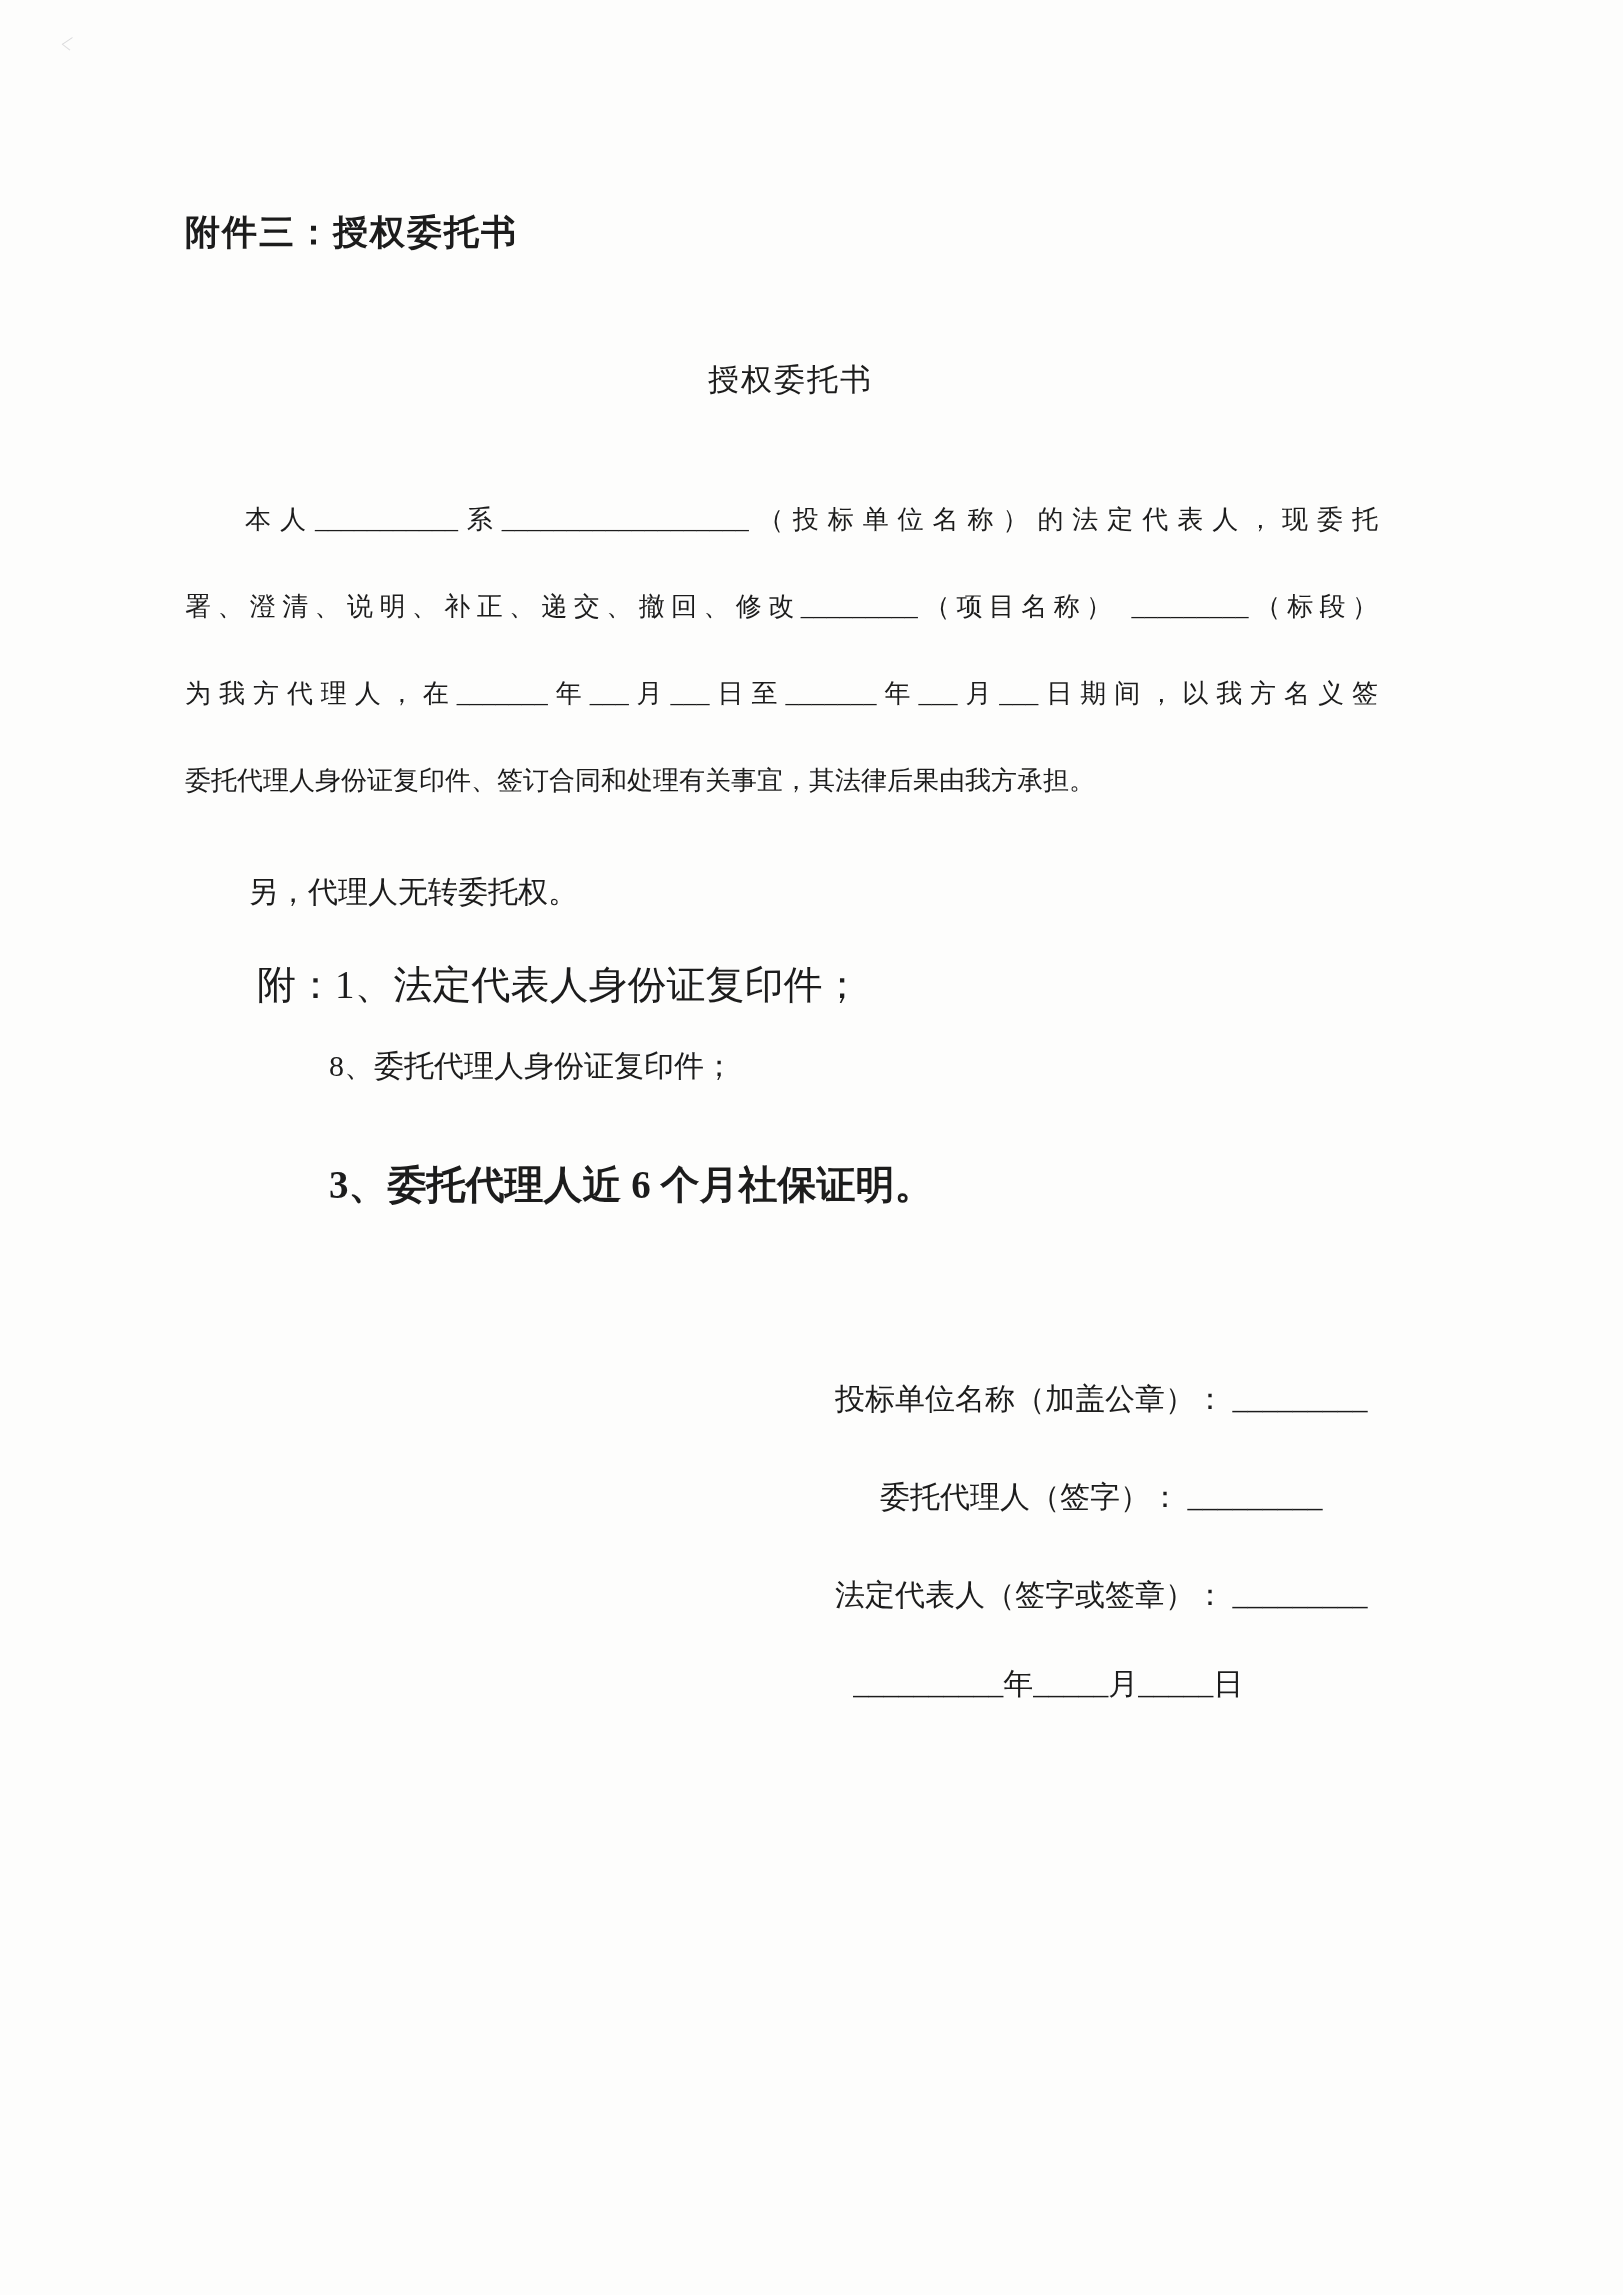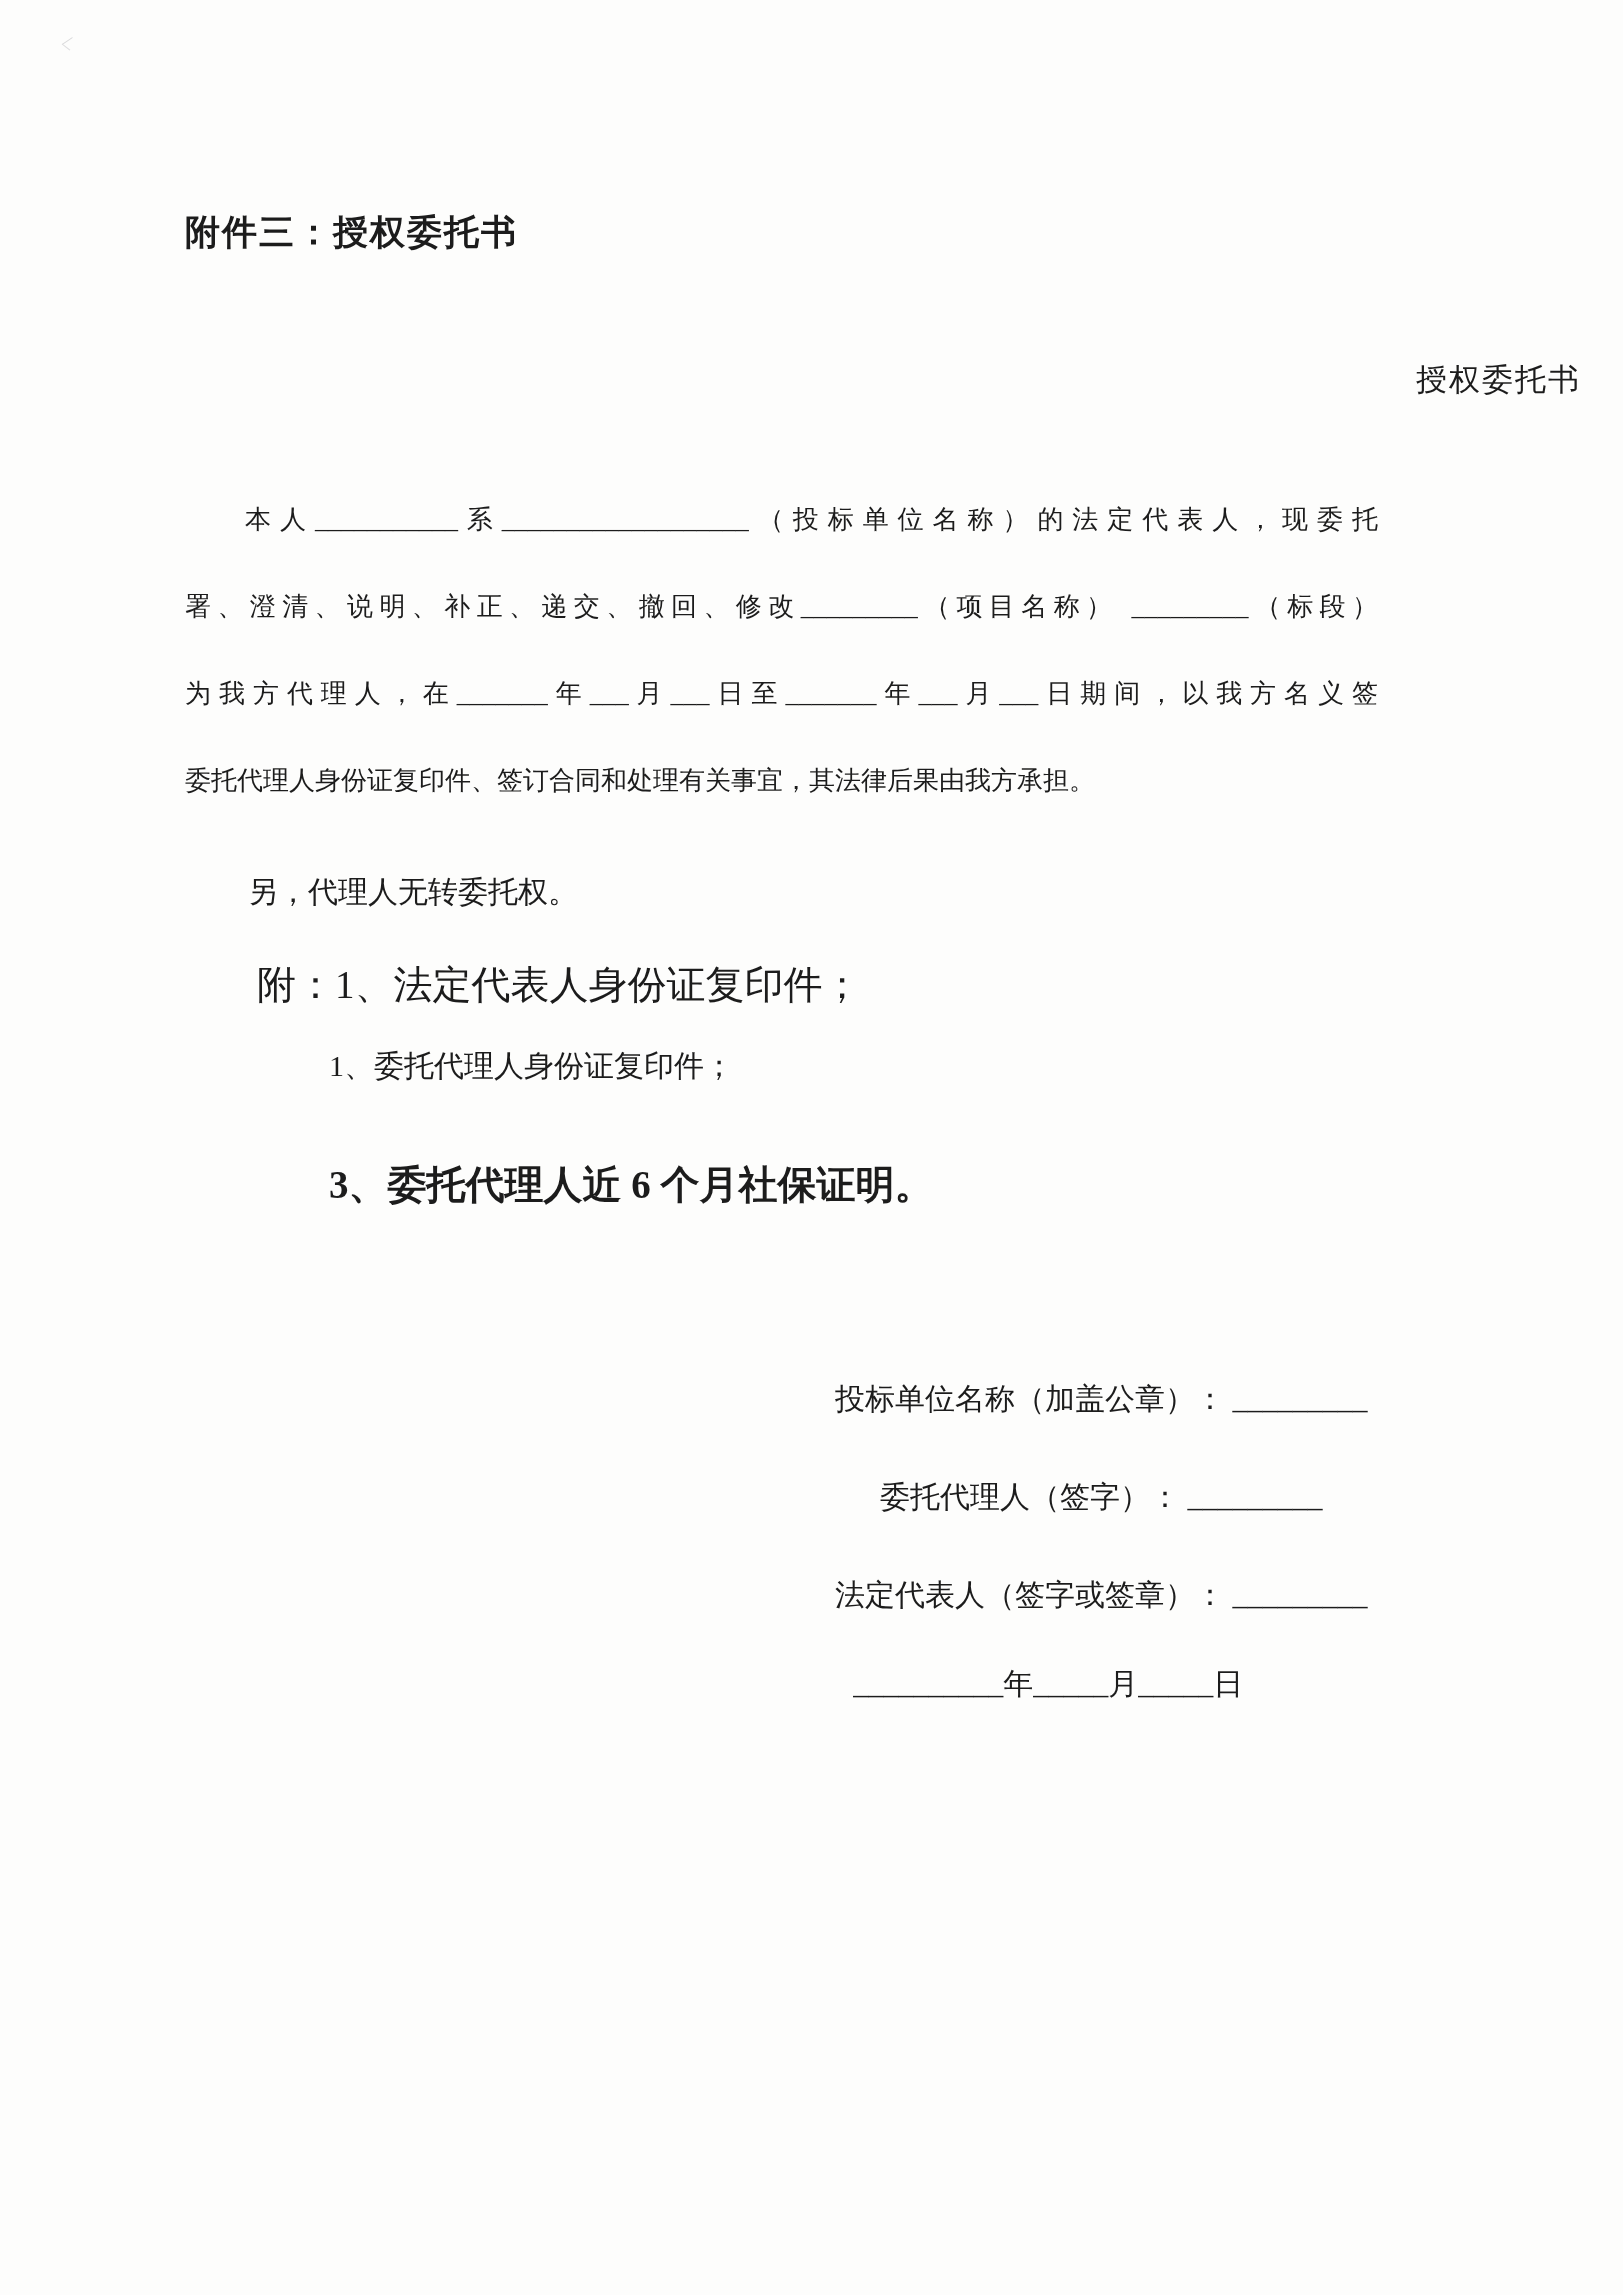--- a/index.html
+++ b/index.html
@@ -41,21 +41,21 @@
     font-size: 35px;
     line-height: 47px;
     letter-spacing: 2px;
     white-space: nowrap;
   }
   .doc-title {
     position: absolute;
     left: 0;
     right: 42px;
     top: 355px;
-    text-align: right;
+    text-align: center;
     font-size: 31px;
     line-height: 50px;
     letter-spacing: 2px;
     font-family: Liberation Serif, serif;
   }
   .body-para {
     position: absolute;
     left: 185px;
     width: 1193px;
     top: 476px;
@@ -139,21 +139,21 @@
     <div class="body-line first">本人___________系___________________（投标单位名称）的法定代表人，现委托</div>
     <div class="body-line">署、澄清、说明、补正、递交、撤回、修改_________（项目名称） _________（标段）</div>
     <div class="body-line">为我方代理人，在_______年___月___日至_______年___月___日期间，以我方名义签</div>
     <div class="body-line last">委托代理人身份证复印件、签订合同和处理有关事宜，其法律后果由我方承担。</div>
   </div>
 
   <div class="note-line">另，代理人无转委托权。</div>
 
   <div class="attach-heading-line">附：1、法定代表人身份证复印件；</div>
 
-  <div class="attach-item-2">1、委托代理人身份证复印件；</div>
+  <div class="attach-item-2">8、委托代理人身份证复印件；</div>
 
   <div class="attach-item-3">3、委托代理人近 6 个月社保证明。</div>
 
   <div class="sig-block">
     <div class="sig-line">投标单位名称（加盖公章）： _________</div>
     <div class="sig-line">委托代理人（签字）： _________</div>
     <div class="sig-line">法定代表人（签字或签章）： _________</div>
     <div class="sig-date-line">__________年_____月_____日</div>
   </div>
 

